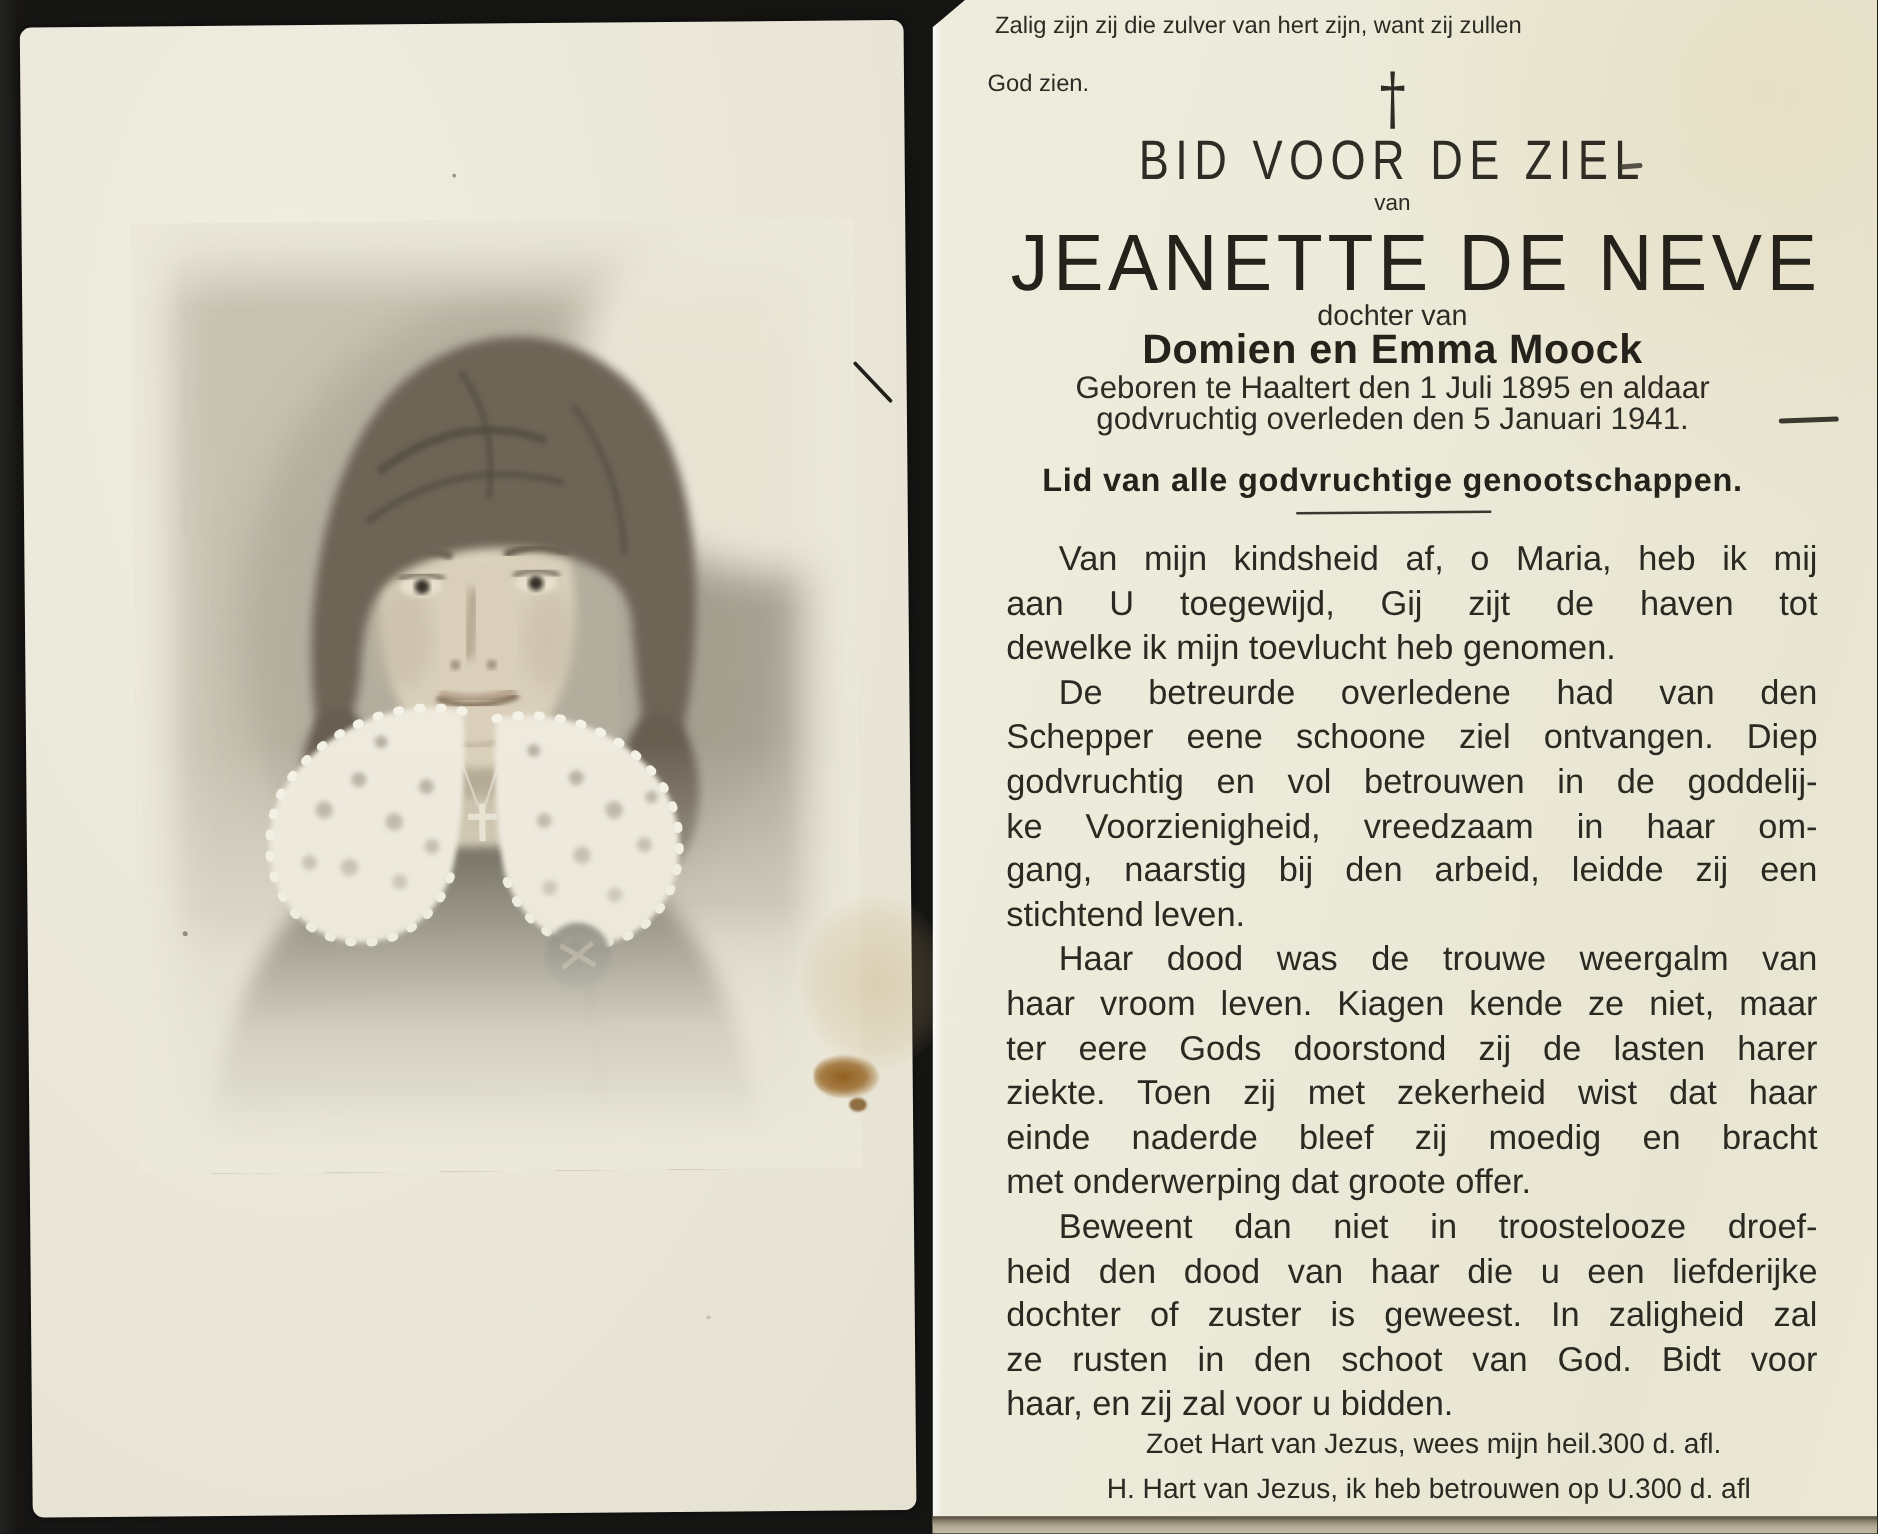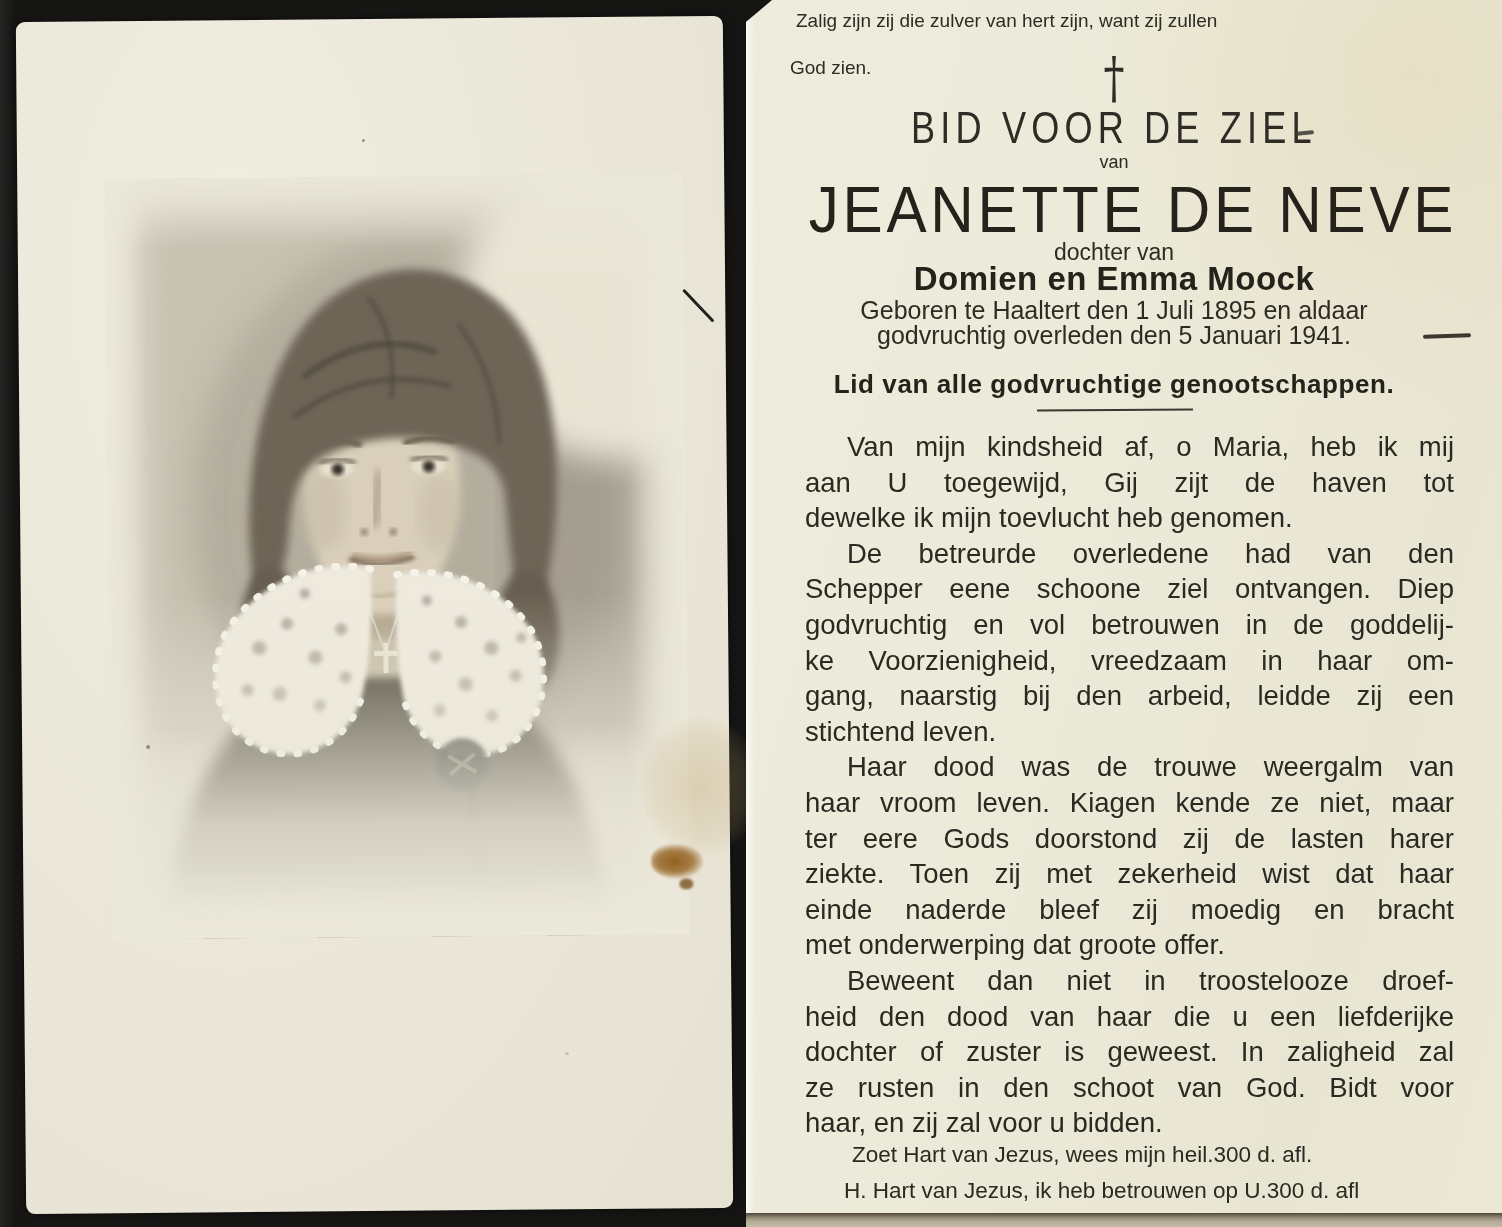--- a/index.html
+++ b/index.html
@@ -59,21 +59,21 @@
   .h-born1{top:296px;font-size:25px;}
   .h-born2{top:321px;font-size:25px;}
   .h-sacr{top:347px;font-size:22px;}
   .h-lid{top:369px;font-size:26px;font-weight:700;letter-spacing:.6px;color:#25221b;}
   .rule{position:absolute;left:291px;top:409px;width:156px;height:2px;background:#3a3730;
     transform:rotate(-.4deg);}
   .bodytext{position:absolute;left:42px;top:429px;width:649px;font-size:27.5px;color:#2c2922;margin-left:17px;}
   .bl{line-height:35.6px;height:35.6px;text-align:justify;text-align-last:justify;white-space:normal;}
   .bl.pstart{text-indent:42px;}
   .bl.pend{text-align-last:left;}
-  .frow{position:absolute;left:42px;width:654px;display:flex;justify-content:flex-start;
+  .frow{position:absolute;left:42px;width:654px;display:flex;justify-content:center;
     font-size:22.5px;color:#2c2922;}
   .f1{top:1142px;padding-left:64px;box-sizing:border-box;}
   .f2{top:1178px;padding-left:56px;box-sizing:border-box;}
   .mark{position:absolute;background:#3b382f;border-radius:2px;}
   .dash1{left:677px;top:334px;width:48px;height:4px;transform:rotate(-2deg);}
   .dash2{left:549px;top:131px;width:19px;height:4px;transform:rotate(-5deg);opacity:.85;}
 </style>
 </head>
 <body>
 

